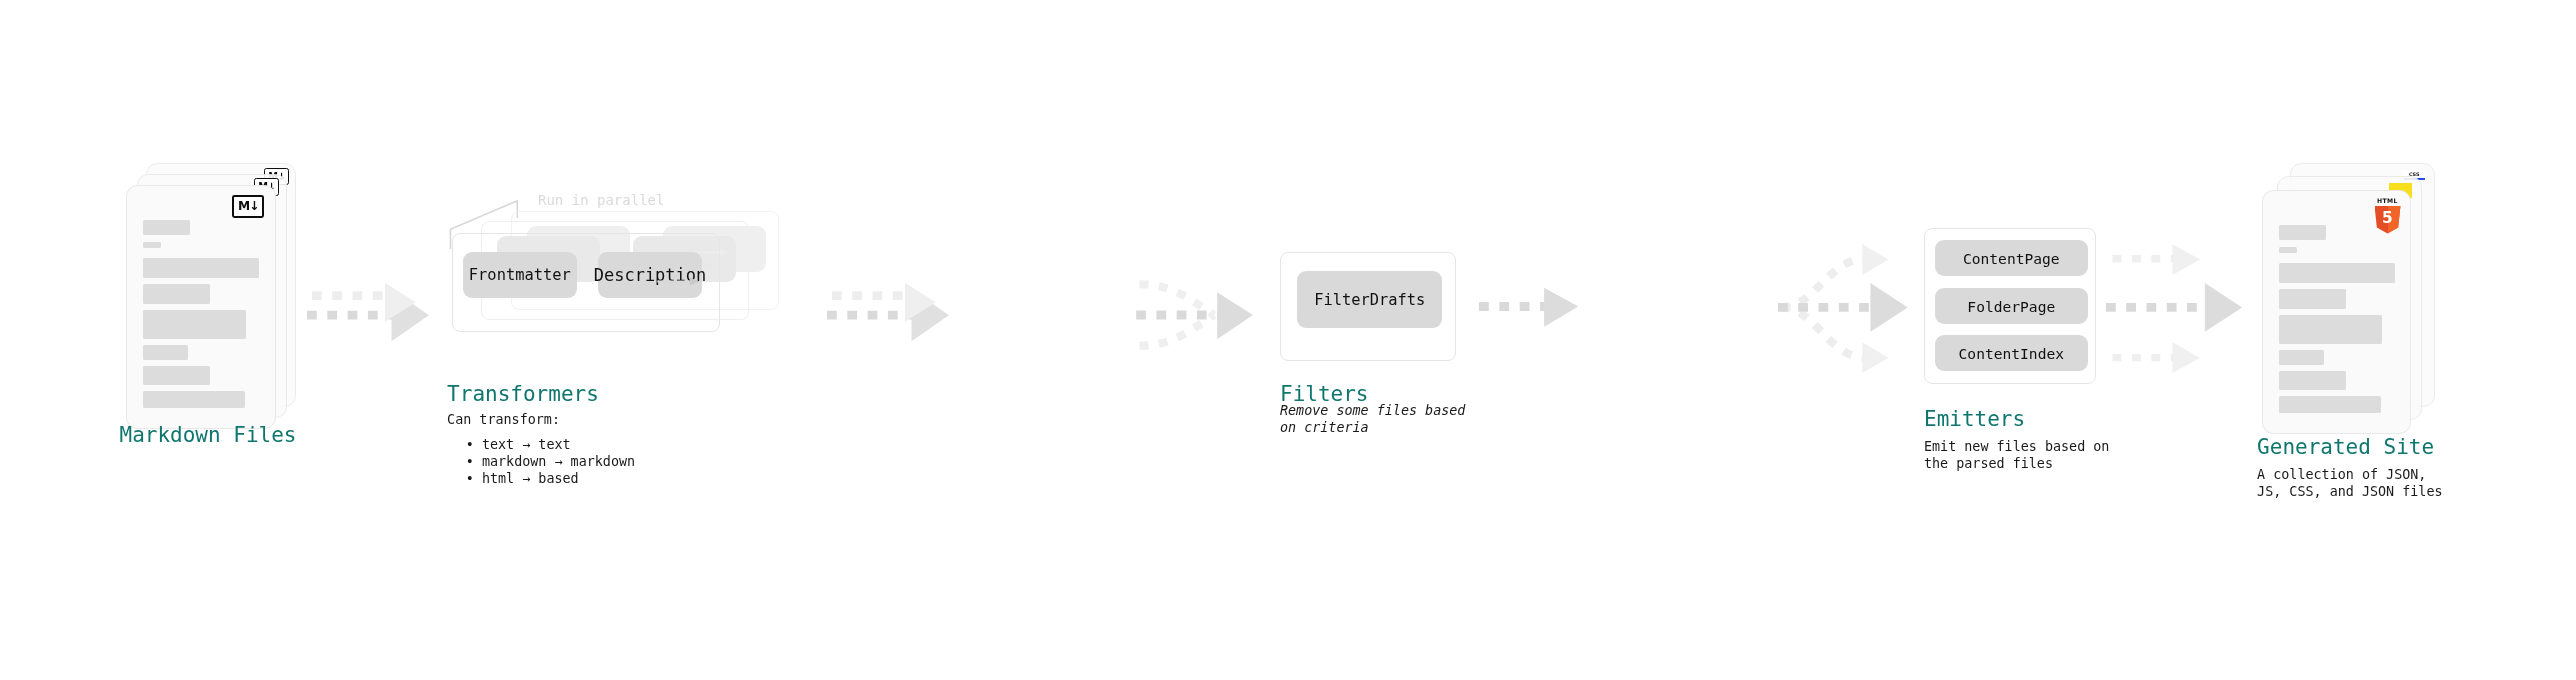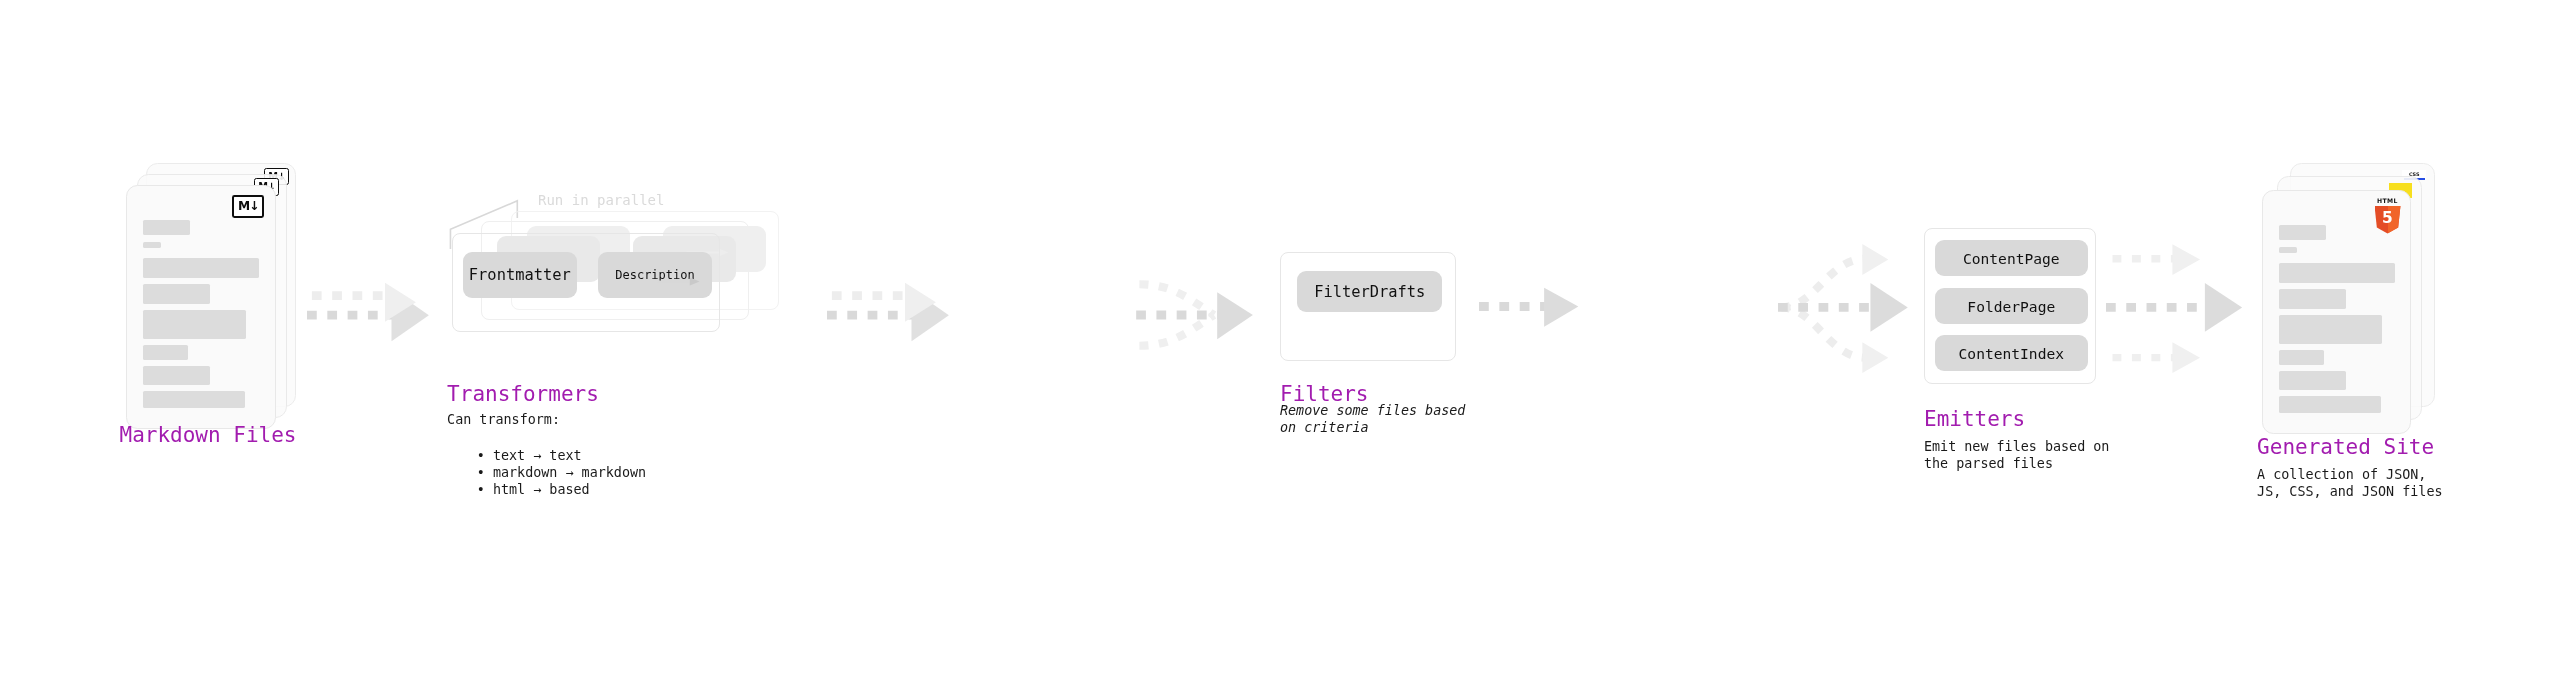--- a/index.html
+++ b/index.html
@@ -78,29 +78,29 @@
   .grp.faint{border-color:#f0f0f0;}
   .chip{
     position:absolute;background:#d9d9d9;border-radius:9px;
     display:flex;align-items:center;justify-content:center;
     font-size:15.4px;color:#111;letter-spacing:0px;white-space:nowrap;
   }
   .chip.ghost{background:#e9e9e9;}
   .chip.ghost2{background:#efefef;}
 
   
-  .title{position:absolute;font-size:21px;color:#a21caf;white-space:nowrap;letter-spacing:0px;}
+  .title{position:absolute;font-size:21px;color:#0f766e;white-space:nowrap;letter-spacing:0px;}
   .sub{position:absolute;font-size:13.4px;color:#1a1a1a;line-height:17px;white-space:pre;}
   .parallel{position:absolute;font-size:14px;color:#dadada;white-space:nowrap;}
 
   
   .arrow{position:absolute;}
   svg{display:block;overflow:visible;}
 
-  .bullets{margin:15px;padding:0;list-style:none;}
+  .bullets{margin:4px;padding:0;list-style:none;}
   .bullets li{white-space:pre;}
 </style>
 </head>
 <body>
 
 <div class="stage">
 
   <div class="node" style="left:126px;top:163px;">
     <div class="stack" style="width:171px;height:260px;">
       <div class="sheet back2" style="left:20.3px;top:0px;width:150px;height:244px;"></div>
@@ -163,21 +163,21 @@
     </div>
     <div class="arrow" style="left:219px;top:60px;">
       <svg width="46" height="13" viewBox="0 0 56 16">
         <line x1="0" y1="8" x2="40" y2="8" stroke="#e8e8e8" stroke-width="2.6"></line>
         <polygon points="40,3 40,13 52,8" fill="#e8e8e8"></polygon>
       </svg>
     </div>
 
     <div class="grp" style="left:0px;top:32.5px;width:268px;height:99px;text-align:right;">
       <div class="chip" style="left:9.8px;top:18px;width:114px;height:46px;font-size:15.4px;">Frontmatter</div>
-      <div class="chip" style="left:145px;top:18px;width:114px;height:46px;font-size:12px;">Description</div>
+      <div class="chip" style="left:145px;top:18px;width:104px;height:46px;font-size:17px;">Description</div>
     </div>
     <div class="arrow" style="left:205px;top:75px;">
       <svg width="46" height="13" viewBox="0 0 56 16">
         <line x1="0" y1="8" x2="40" y2="8" stroke="#d8d8d8" stroke-width="2.6"></line>
         <polygon points="40,3 40,13 52,8" fill="#c9c9c9"></polygon>
       </svg>
     </div>
 
     <div class="title" style="left:-4.9px;top:182px;">Transformers</div>
     <div class="sub" style="left:-4.9px;top:211px;">Can transform:</div>
@@ -206,21 +206,21 @@
     <svg width="130" height="94" viewBox="0 0 160 116">
       <path d="M4 20 C46 20 68 40 96 58" fill="none" stroke="#efefef" stroke-width="10" stroke-dasharray="11 13"></path>
       <path d="M4 96 C46 96 68 76 96 58" fill="none" stroke="#efefef" stroke-width="10" stroke-dasharray="11 13"></path>
       <line x1="0" y1="58" x2="104" y2="58" stroke="#d9d9d9" stroke-width="11" stroke-dasharray="12 13"></line>
       <polygon points="100,30 100,88 144,58" fill="#dcdcdc"></polygon>
     </svg>
   </div>
 
   <div class="node" style="left:1280px;top:252px;">
     <div class="grp" style="left:0px;top:0px;width:176px;height:109px;position:absolute;">
-      <div class="chip" style="left:16.3px;top:18px;width:145px;height:41px;font-size:15.4px;">FilterDrafts</div>
+      <div class="chip" style="left:16.3px;top:18px;width:145px;height:57px;font-size:15.4px;">FilterDrafts</div>
     </div>
     <div class="title" style="left:0px;top:130px;">Filters</div>
     <div class="sub" style="left:0px;top:150px;font-style:italic;">Remove some files based
 on criteria</div>
   </div>
 
   <div class="arrow" style="left:1479px;top:286px;">
     <svg width="114" height="49" viewBox="0 0 140 60">
       <line x1="0" y1="25" x2="84" y2="25" stroke="#d9d9d9" stroke-width="11" stroke-dasharray="12 13"></line>
       <polygon points="80,2 80,50 122,25" fill="#dcdcdc"></polygon>

